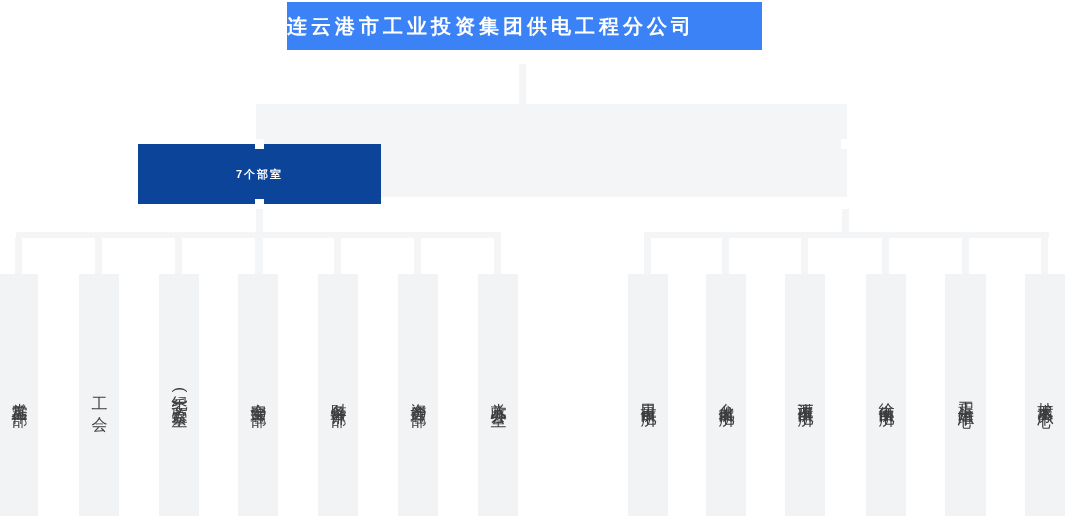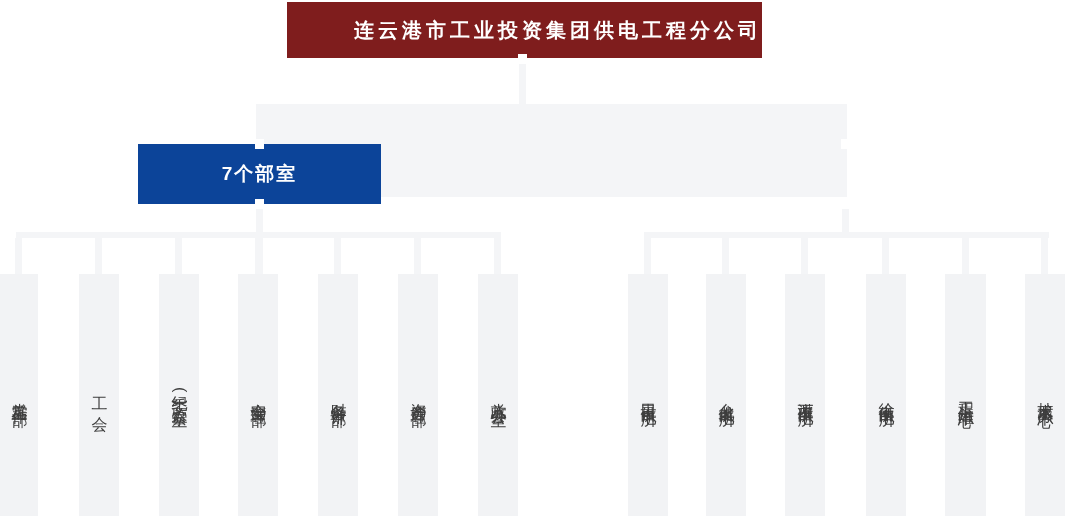--- a/index.html
+++ b/index.html
@@ -8,23 +8,23 @@
     width: 1065px;
     height: 516px;
     background: #ffffff;
     overflow: hidden;
     font-family: "Liberation Sans", "DejaVu Sans", sans-serif;
   }
   .abs { position: absolute; }
 
   
   .root-box {
-    left: 287px; top: 2px; width: 475px; height: 56px;
-    background: #7f1d1d;
-    display: flex; align-items: center; justify-content: flex-end;
+    left: 287px; top: 2px; width: 475px; height: 48px;
+    background: #3b82f6;
+    display: flex; align-items: center; justify-content: flex-start;
     z-index: 3;
   }
   .root-box span {
     color: #ffffff; font-size: 20px; font-weight: bold; letter-spacing: 4px;
     white-space: nowrap;
   }
 
   
   .band {
     left: 256px; top: 104px; width: 591px; height: 93px;
@@ -32,21 +32,21 @@
   }
 
   
   .group-box {
     top: 144px; width: 243px; height: 60px;
     background: #0c4499;
     display: flex; align-items: center; justify-content: center;
     z-index: 3;
   }
   .group-box span {
-    color: #ffffff; font-size: 19px; font-weight: bold; letter-spacing: 2px;
+    color: #ffffff; font-size: 11px; font-weight: bold; letter-spacing: 2px;
     white-space: nowrap;
   }
   .group-left  { left: 138px; }
   .group-right { left: 724px; }
 
   
   .vline, .hline, .stub { background: #f4f5f7; z-index: 2; }
   .vline { width: 7px; }
   .hline { height: 6px; top: 232px; }
   .stub  { width: 7px; top: 238px; height: 36px; }

